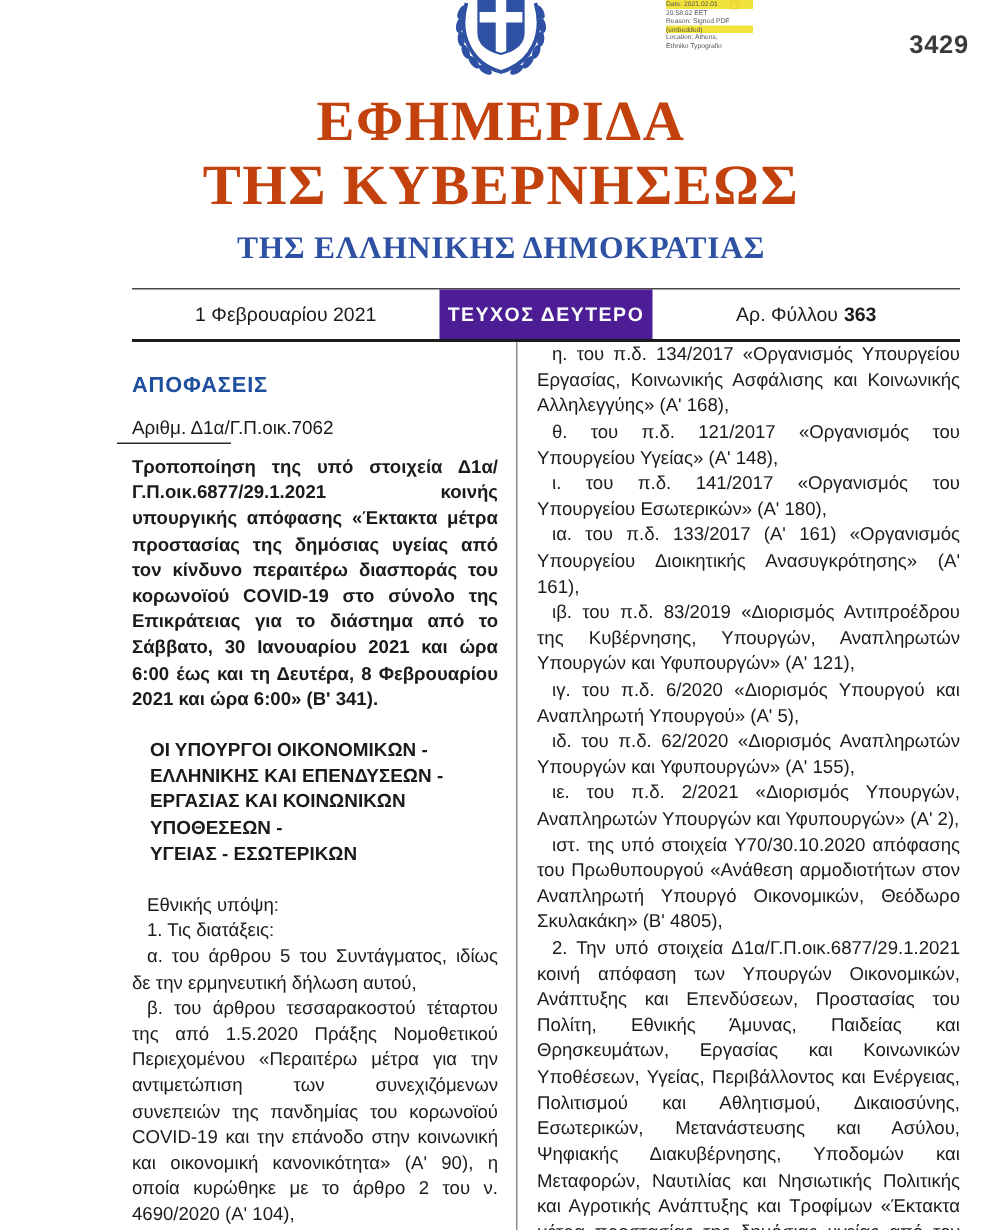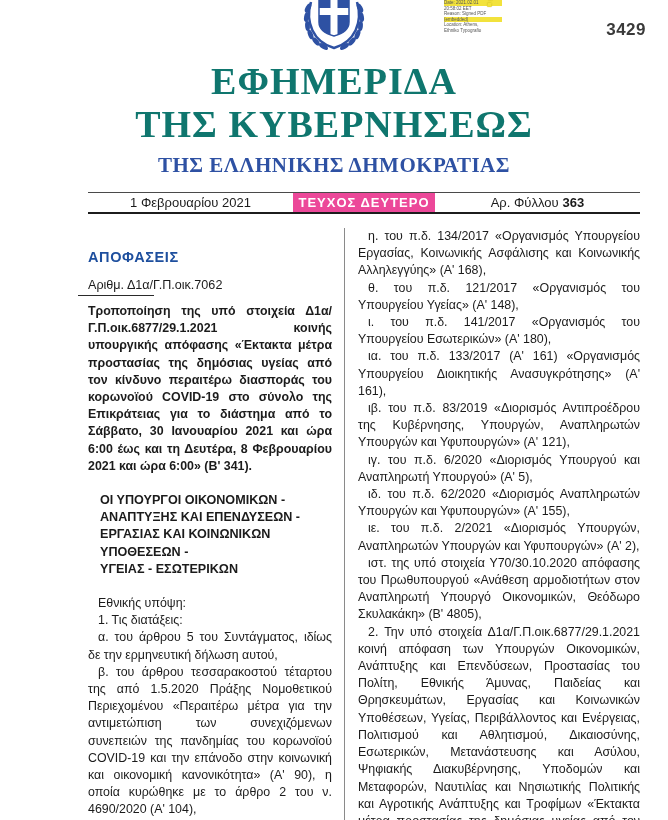--- a/index.html
+++ b/index.html
@@ -29,39 +29,39 @@
   .sig-stamp .hl { background:#f2e23c; }
   .sig-q {
     position:absolute; right:2px; top:-6px;
     font-size:30px; font-weight:bold; color:#f2e23c;
     text-shadow:0 0 1px #b9a40a; transform:rotate(8deg);
   }
 
   .masthead { text-align:center; padding-top:60px; }
   .masthead-title {
     font-family:"Liberation Serif", serif;
-    font-weight:bold; color:#0f766e;
+    font-weight:bold; color:#c2410c;
     font-size:38px; line-height:43px; letter-spacing:1px;
   }
   .masthead-subtitle {
     font-family:"Liberation Serif", serif;
     font-weight:bold; color:#2e51a3;
     font-size:21px; margin-top:7px; letter-spacing:0.5px;
   }
 
   
   .info-bar {
     margin:14px 28px 0 88px; width:552px;
     display:flex; align-items:stretch;
     border-top:1px solid #4a4a4a; border-bottom:2.5px solid #1c1c1c;
-    height:22px; font-size:13px;
+    height:36px; font-size:13px;
   }
   .info-cell { flex:1; display:flex; align-items:center; justify-content:center; color:#1b1b1b; }
   .issue-box {
-    width:142px; background:#ec4899; color:#ffffff;
+    width:142px; background:#4c1d95; color:#ffffff;
     display:flex; align-items:center; justify-content:center;
     font-weight:bold; font-size:13px; letter-spacing:1px;
   }
   .sheet-number { font-weight:bold; margin-left:4px; }
 
   
   .body-area {
     position:absolute; left:88px; top:228px; width:552px; height:592px;
     display:flex;
   }
@@ -158,21 +158,21 @@
 
     <div class="col-left">
       <div class="section-heading">ΑΠΟΦΑΣΕΙΣ</div>
       <div class="decision-number">Αριθμ. Δ1α/Γ.Π.οικ.7062</div>
       <hr class="decision-rule">
       <div class="decision-title">Τροποποίηση της υπό στοιχεία Δ1α/Γ.Π.οικ.6877/29.1.2021 κοινής υπουργικής απόφασης «Έκτακτα μέτρα προστασίας της δημόσιας υγείας από τον κίνδυνο περαιτέρω διασποράς του κορωνοϊού COVID-19 στο σύνολο της Επικράτειας για το διάστημα από το Σάββατο, 30 Ιανουαρίου 2021 και ώρα 6:00 έως και τη Δευτέρα, 8 Φεβρουαρίου 2021 και ώρα 6:00» (Β' 341).</div>
 
       <div class="ministers">
 
       <div class="ministers-line">ΟΙ ΥΠΟΥΡΓΟΙ ΟΙΚΟΝΟΜΙΚΩΝ -</div>
-          <div class="ministers-line">ΑΝΑΠΤΥΞΗΣ ΚΑΙ ΕΠΕΝΔΥΣΕΩΝ -</div>
+          <div class="ministers-line">ΕΛΛΗΝΙΚΗΣ ΚΑΙ ΕΠΕΝΔΥΣΕΩΝ -</div>
           <div class="ministers-line">ΕΡΓΑΣΙΑΣ ΚΑΙ ΚΟΙΝΩΝΙΚΩΝ ΥΠΟΘΕΣΕΩΝ -</div>
           <div class="ministers-line">ΥΓΕΙΑΣ - ΕΣΩΤΕΡΙΚΩΝ</div>
         </div>
 
       <div>
 
       <p class="body-par">Εθνικής υπόψη:</p>
           <p class="body-par">1. Τις διατάξεις:</p>
           <p class="body-par">α. του άρθρου 5 του Συντάγματος, ιδίως δε την ερμηνευτική δήλωση αυτού,</p>
           <p class="body-par">β. του άρθρου τεσσαρακοστού τέταρτου της από 1.5.2020 Πράξης Νομοθετικού Περιεχομένου «Περαιτέρω μέτρα για την αντιμετώπιση των συνεχιζόμενων συνεπειών της πανδημίας του κορωνοϊού COVID-19 και την επάνοδο στην κοινωνική και οικονομική κανονικότητα» (Α' 90), η οποία κυρώθηκε με το άρθρο 2 του ν. 4690/2020 (Α' 104),</p>

